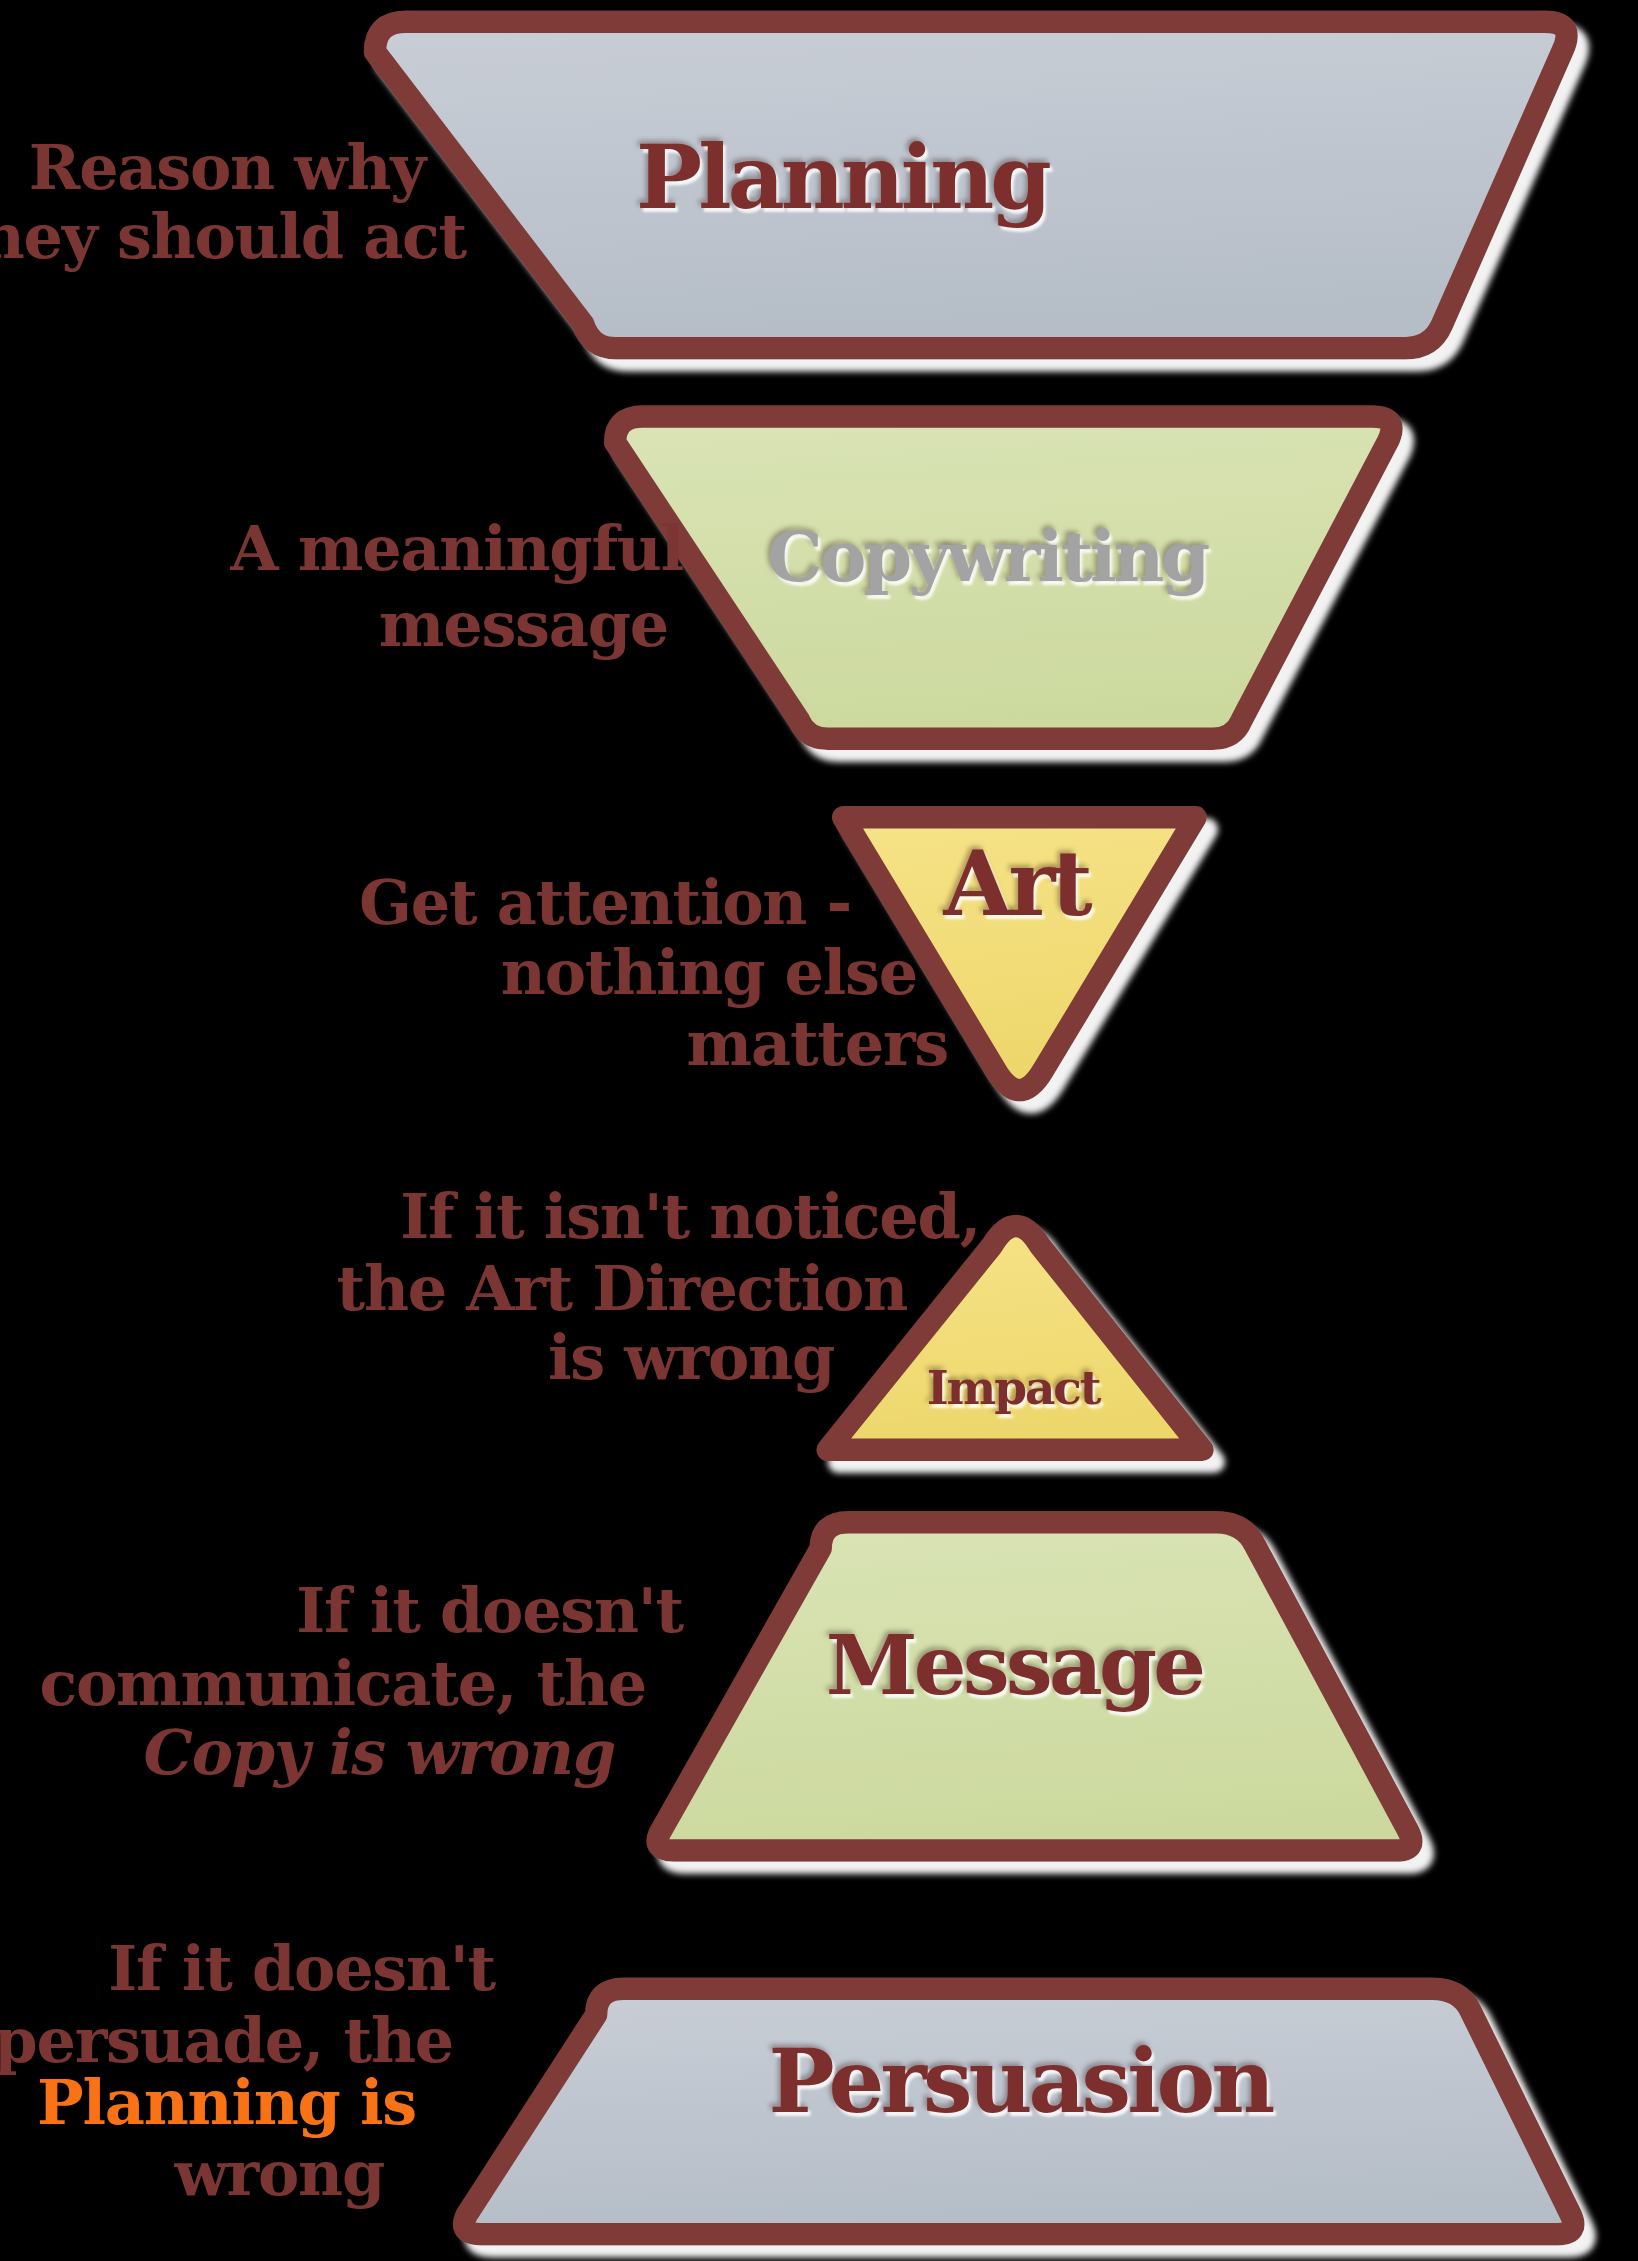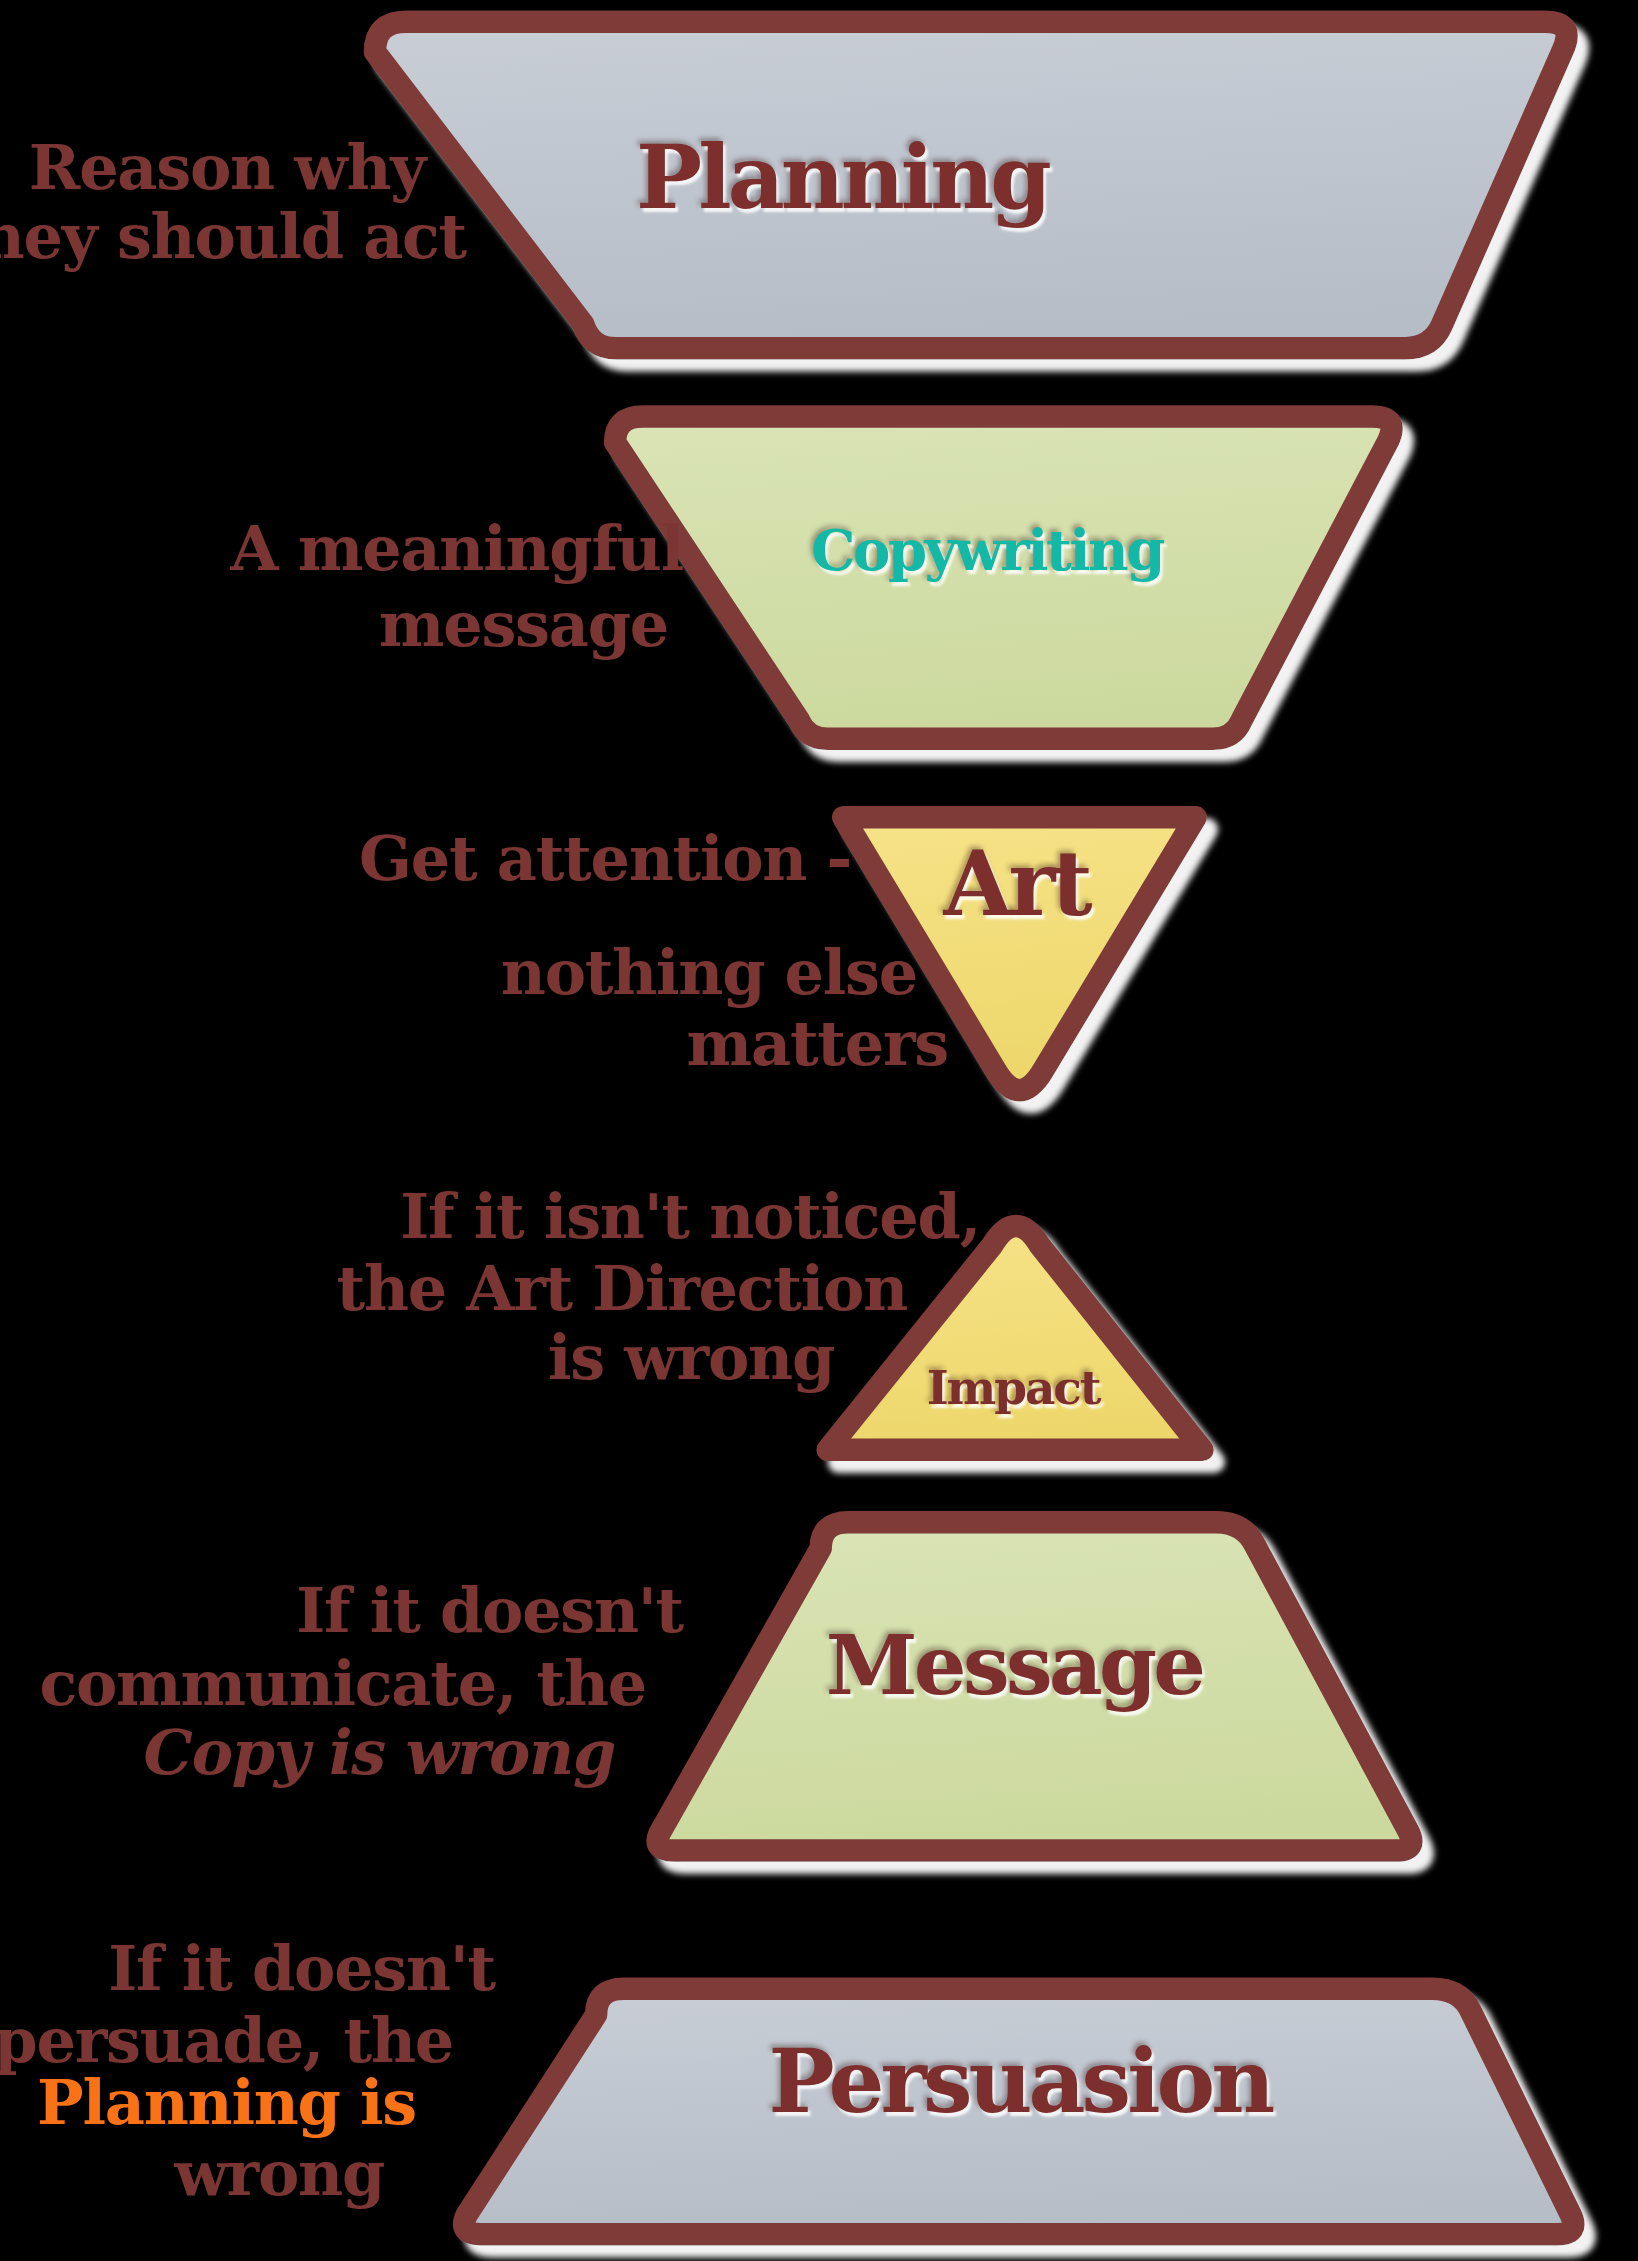--- a/index.html
+++ b/index.html
@@ -52,33 +52,33 @@
       <path fill="url(#gGray)" d="M 434,60 Q 434,25 470,25 L 1788,25 Q 1824,25 1809,58 L 1669,376 Q 1657,403 1627,403 L 713,403 Q 684,403 675,375 Z" stroke="#7e3b38"></path>
       <path fill="url(#gGreen)" d="M 712,512 Q 712,482 744,482 L 1588,482 Q 1620,482 1607,510 L 1437,834 Q 1428,855 1404,855 L 958,855 Q 934,855 925,834 Z" stroke="#7e3b38"></path>
       <path fill="url(#gYellow)" d="M 976,946 L 1384,946 L 1208,1238 Q 1180,1286 1152,1238 Z" stroke="#7e3b38"></path>
       <path fill="url(#gYellow)" d="M 1148,1442 Q 1176,1396 1204,1442 L 1392,1678 L 958,1678 Z" stroke="#7e3b38"></path>
       <path fill="url(#gGreen)" d="M 950,1792 Q 950,1762 982,1762 L 1408,1762 Q 1440,1762 1453,1789 L 1630,2119 Q 1642,2142 1616,2142 L 780,2142 Q 754,2142 764,2121 Z" stroke="#7e3b38"></path>
       <path fill="url(#gGray)" d="M 690,2332 Q 690,2302 722,2302 L 1658,2302 Q 1690,2302 1702,2327 L 1818,2563 Q 1829,2586 1803,2586 L 556,2586 Q 530,2586 540,2564 Z" stroke="#7e3b38"></path>
     </g>
   </svg>
 
   <div class="seg-label" style="left: 842px; top: 133px; font-size: 88px; color: rgb(124, 47, 44);">Planning</div>
-  <div class="seg-label" style="left: 987px; top: 522px; font-size: 56px; color: #14b8a6;">Copywriting</div>
+  <div class="seg-label" style="left: 987px; top: 522px; font-size: 70px; color: #a3a3a3;">Copywriting</div>
   <div class="seg-label" style="left: 1016px; top: 839px; font-size: 89px; color: rgb(124, 47, 44);">Art</div>
   <div class="seg-label" style="left: 1013px; top: 1364px; font-size: 47px; color: rgb(124, 47, 44);">Impact</div>
   <div class="seg-label" style="left: 1014px; top: 1624px; font-size: 83px; color: rgb(124, 47, 44);">Message</div>
   <div class="seg-label" style="left: 1020px; top: 2037px; font-size: 88px; color: rgb(124, 47, 44);">Persuasion</div>
 
   <div class="ann" style="top: 137px; right: 1213px; color: rgb(123, 54, 52);">Reason why</div>
   <div class="ann" style="top: 206px; right: 1172px; color: rgb(123, 54, 52);">they should act</div>
 
   <div class="ann" style="top: 518px; right: 955px; color: rgb(123, 54, 52);">A meaningful</div>
   <div class="ann" style="top: 594px; right: 970px; color: rgb(123, 54, 52);">message</div>
 
-  <div class="ann" style="top: 828px; right: 787px; color: rgb(123, 54, 52);">Get attention -</div>
+  <div class="ann" style="top: 872px; right: 787px; color: rgb(123, 54, 52);">Get attention -</div>
   <div class="ann" style="top: 942px; right: 721px; color: rgb(123, 54, 52);">nothing else</div>
   <div class="ann" style="top: 1013px; right: 690px; color: rgb(123, 54, 52);">matters</div>
 
   <div class="ann" style="top: 1186px; right: 658px; color: rgb(123, 54, 52);">If it isn't noticed,</div>
   <div class="ann" style="top: 1258px; right: 731px; color: rgb(123, 54, 52); margin-left: 17px;">the Art Direction</div>
   <div class="ann" style="top: 1327px; right: 804px; color: rgb(123, 54, 52);">is wrong</div>
 
   <div class="ann" style="top: 1580px; right: 955px; color: rgb(123, 54, 52);">If it doesn't</div>
   <div class="ann" style="top: 1653px; right: 992px; color: rgb(123, 54, 52);">communicate, the</div>
   <div class="ann" style="top: 1722px; right: 1023px; color: rgb(123, 54, 52); font-style: italic;">Copy is wrong</div>

